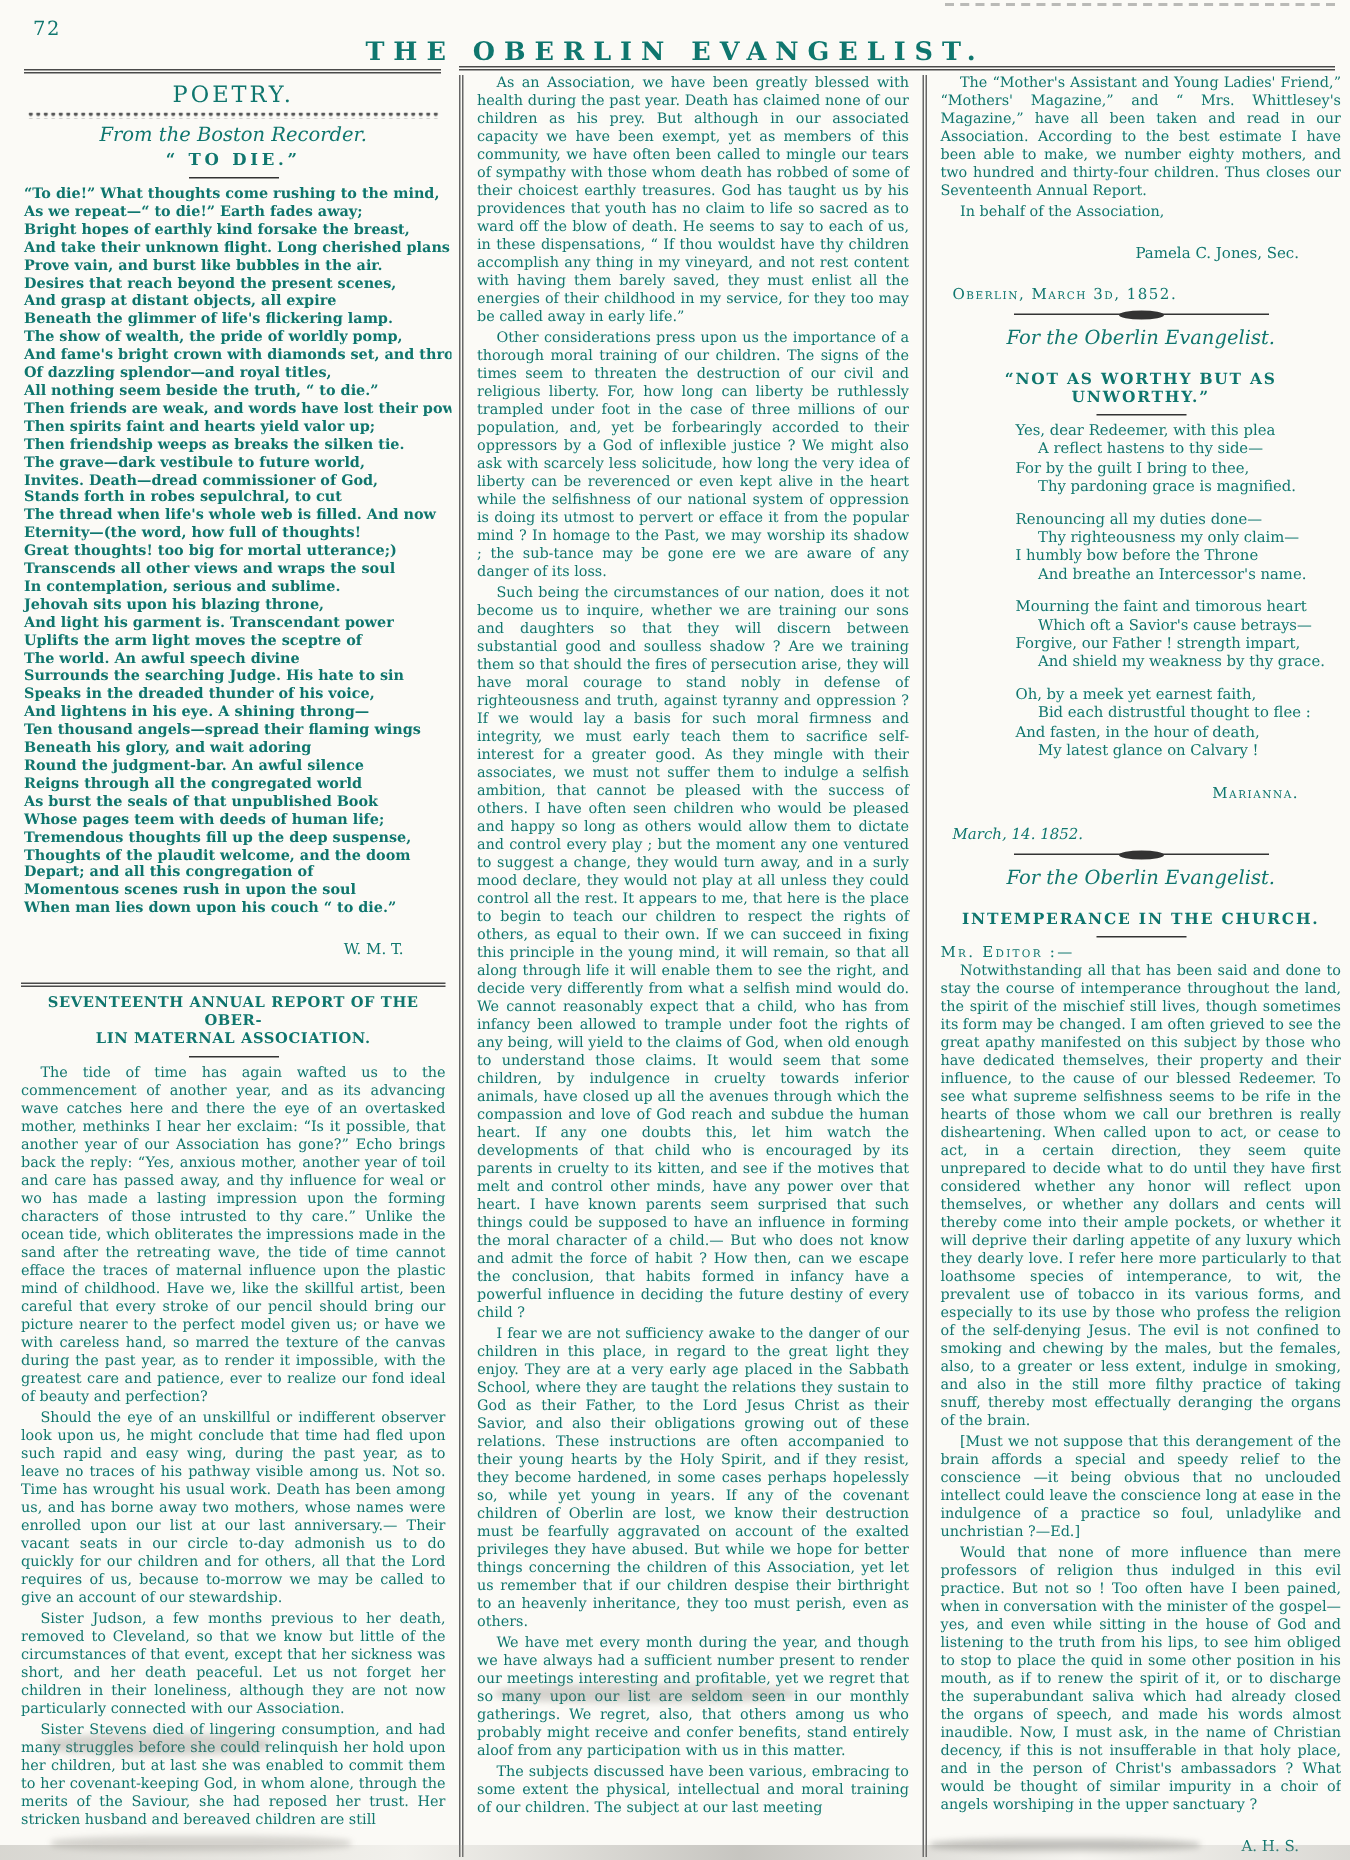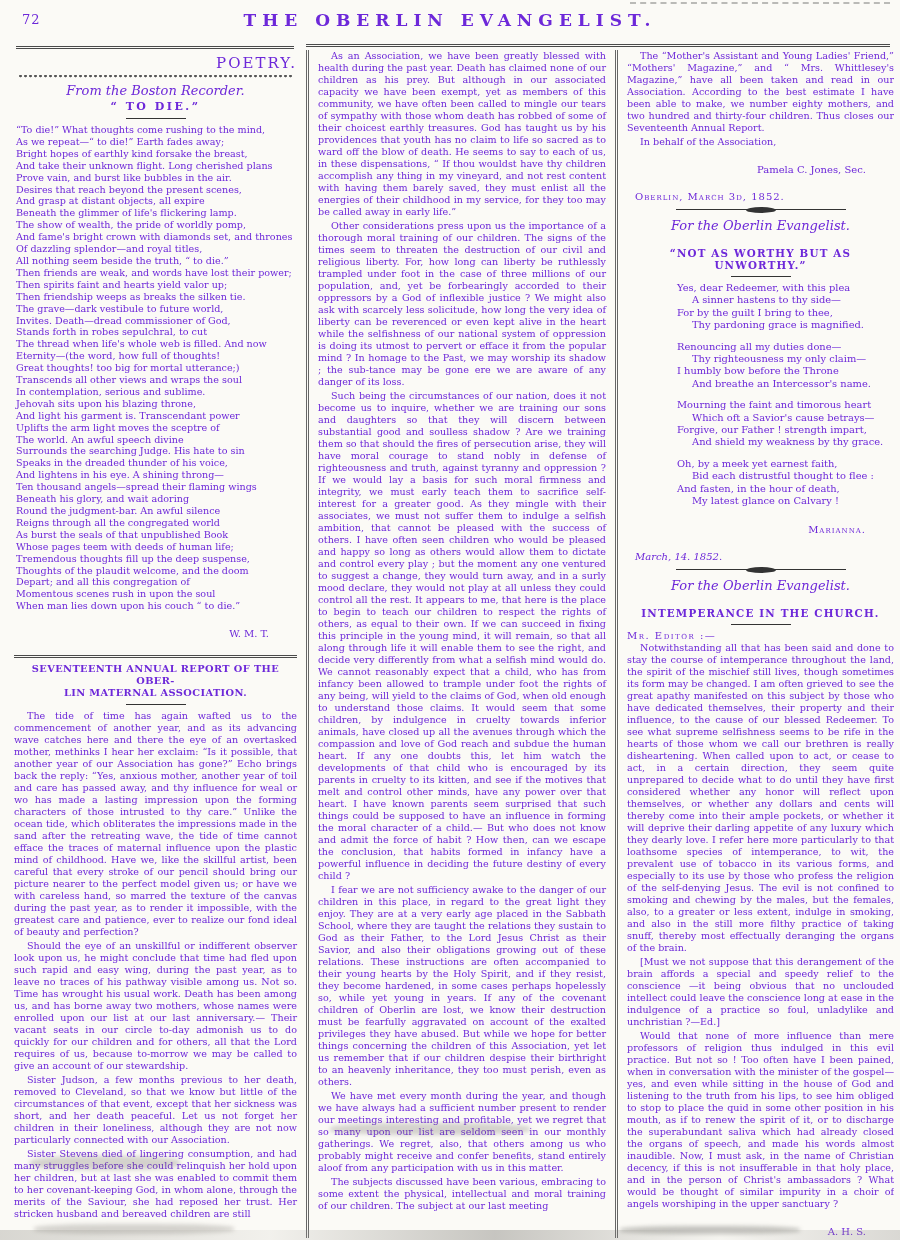--- a/index.html
+++ b/index.html
@@ -1,36 +1,36 @@
 <!DOCTYPE html>
 <html><head>
 <meta charset="utf-8">
 <style>
   html,body{margin:0;padding:0;background:#e8e7e3;}
   .page{position:relative;width:900px;height:1240px;background:#fbfaf6;overflow:hidden;
-        font-family:"DejaVu Serif", serif;color:#6d28d9;}
+        font-family:"DejaVu Serif", serif;color:#0f766e;}
   
   .pageno{position:absolute;top:12px;left:22px;font-size:13px;letter-spacing:1px;}
-  .masthead{position:absolute;top:8px;left:0;right:0;margin:2px;text-align:center;
+  .masthead{position:absolute;top:8px;left:0;right:0;margin:17px;text-align:center;
             font-size:17px;font-weight:bold;letter-spacing:6px;}
   .head-rule{position:absolute;border-top:3px double #4a4a4a;}
   .head-rule.left{top:46px;left:16px;width:278px;}
   .head-rule.right{top:44px;left:306px;width:584px;}
   
   .cols{position:absolute;top:50px;left:14px;right:6px;bottom:2px;display:flex;}
   .col{overflow:hidden;}
   .col1{width:283px;padding-right:4px;}
   .col2{width:288px;padding:0 4px;}
   .col3{flex:1;padding-left:4px;}
   .colsep{width:0;border-left:3px double #666;margin:0 5px;}
   
   .para{margin:0 0 2px 0;font-size:9.6px;line-height:12px;text-align:justify;text-indent:13px;}
   .noindent{text-indent:0;}
-  .pline{font-size:9.6px;line-height:11.9px;white-space:nowrap;}
-  .poetry-head{text-align:right;font-size:15px;letter-spacing:2px;margin:4px 0 3px;}
+  .pline{font-size:9.6px;line-height:11.9px;white-space:nowrap;font-weight:bold;}
+  .poetry-head{text-align:center;font-size:15px;letter-spacing:2px;margin:4px 0 3px;}
   .wavy{height:4px;margin:0 4px 4px;
         background-image:radial-gradient(circle at 2.5px 1px,#555 1px,rgba(0,0,0,0) 1.7px);
         background-size:5px 4px;background-repeat:repeat-x;}
   .credit{text-align:center;font-size:13px;margin:3px 0 2px;font-style:italic;}
   .poem-title{text-align:center;font-weight:bold;font-size:11px;letter-spacing:2.5px;margin:1px 0 2px;}
   .art-title{text-align:center;font-weight:bold;font-size:10.3px;letter-spacing:1.2px;margin:14px 0 1px;}
   .report-head{text-align:center;font-weight:bold;font-size:9.8px;letter-spacing:.4px;
                white-space:pre-line;margin:5px 0 1px;line-height:12px;}
   .sig{text-align:right;padding-right:28px;font-size:10px;margin:16px 0;}
   .dateline{font-size:10px;margin:1px 0 2px 8px;}
@@ -155,21 +155,21 @@
         </div>
       <div class="sig">Pamela C. Jones, Sec.</div>
       <div class="dateline smallcaps">Oberlin, March 3d, 1852.</div>
 
       <div class="orn"></div>
       <div class="credit">For the Oberlin Evangelist.</div>
       <div class="art-title">“NOT AS WORTHY BUT AS UNWORTHY.”</div>
       <div class="orn small"></div>
       <div class="stanza">
           <div>Yes, dear Redeemer, with this plea</div>
-          <div class="indent">A sinner hastens to thy side—</div>
+          <div class="indent">A reflect hastens to thy side—</div>
           <div>For by the guilt I bring to thee,</div>
           <div class="indent">Thy pardoning grace is magnified.</div>
         </div>
       <div class="stanza">
           <div>Renouncing all my duties done—</div>
           <div class="indent">Thy righteousness my only claim—</div>
           <div>I humbly bow before the Throne</div>
           <div class="indent">And breathe an Intercessor's name.</div>
         </div>
       <div class="stanza">

